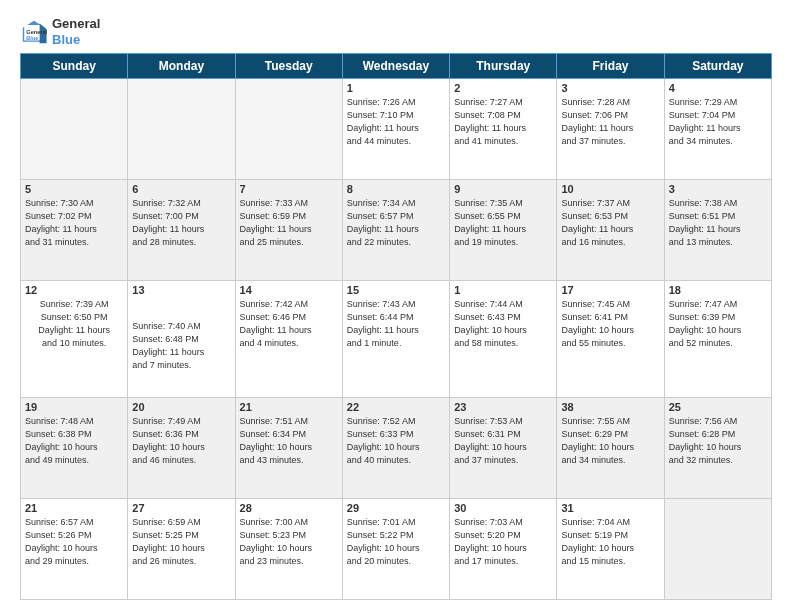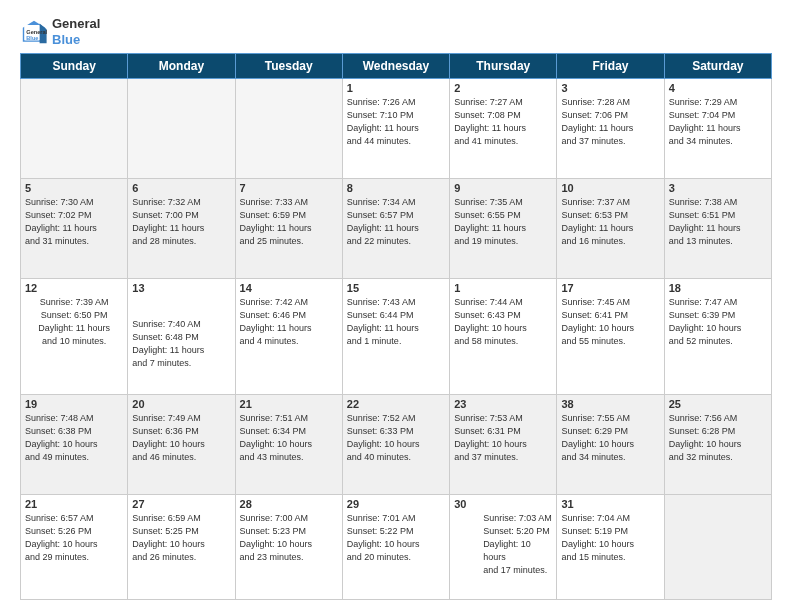--- a/index.html
+++ b/index.html
@@ -339,21 +339,21 @@
           </td>
           <td>
             <span class="day-number">29</span>
             <div class="day-info" style="white-space: pre-line;">Sunrise: 7:01 AM
 Sunset: 5:22 PM
 Daylight: 10 hours
 and 20 minutes.</div>
           </td>
           <td>
             <span class="day-number">30</span>
-            <div class="day-info" style="white-space: pre-line; margin-left: 29px;">Sunrise: 7:03 AM
+            <div class="day-info" style="white-space: pre-line;">Sunrise: 7:03 AM
 Sunset: 5:20 PM
 Daylight: 10 hours
 and 17 minutes.</div>
           </td>
           <td>
             <span class="day-number">31</span>
             <div class="day-info" style="white-space: pre-line;">Sunrise: 7:04 AM
 Sunset: 5:19 PM
 Daylight: 10 hours
 and 15 minutes.</div>

